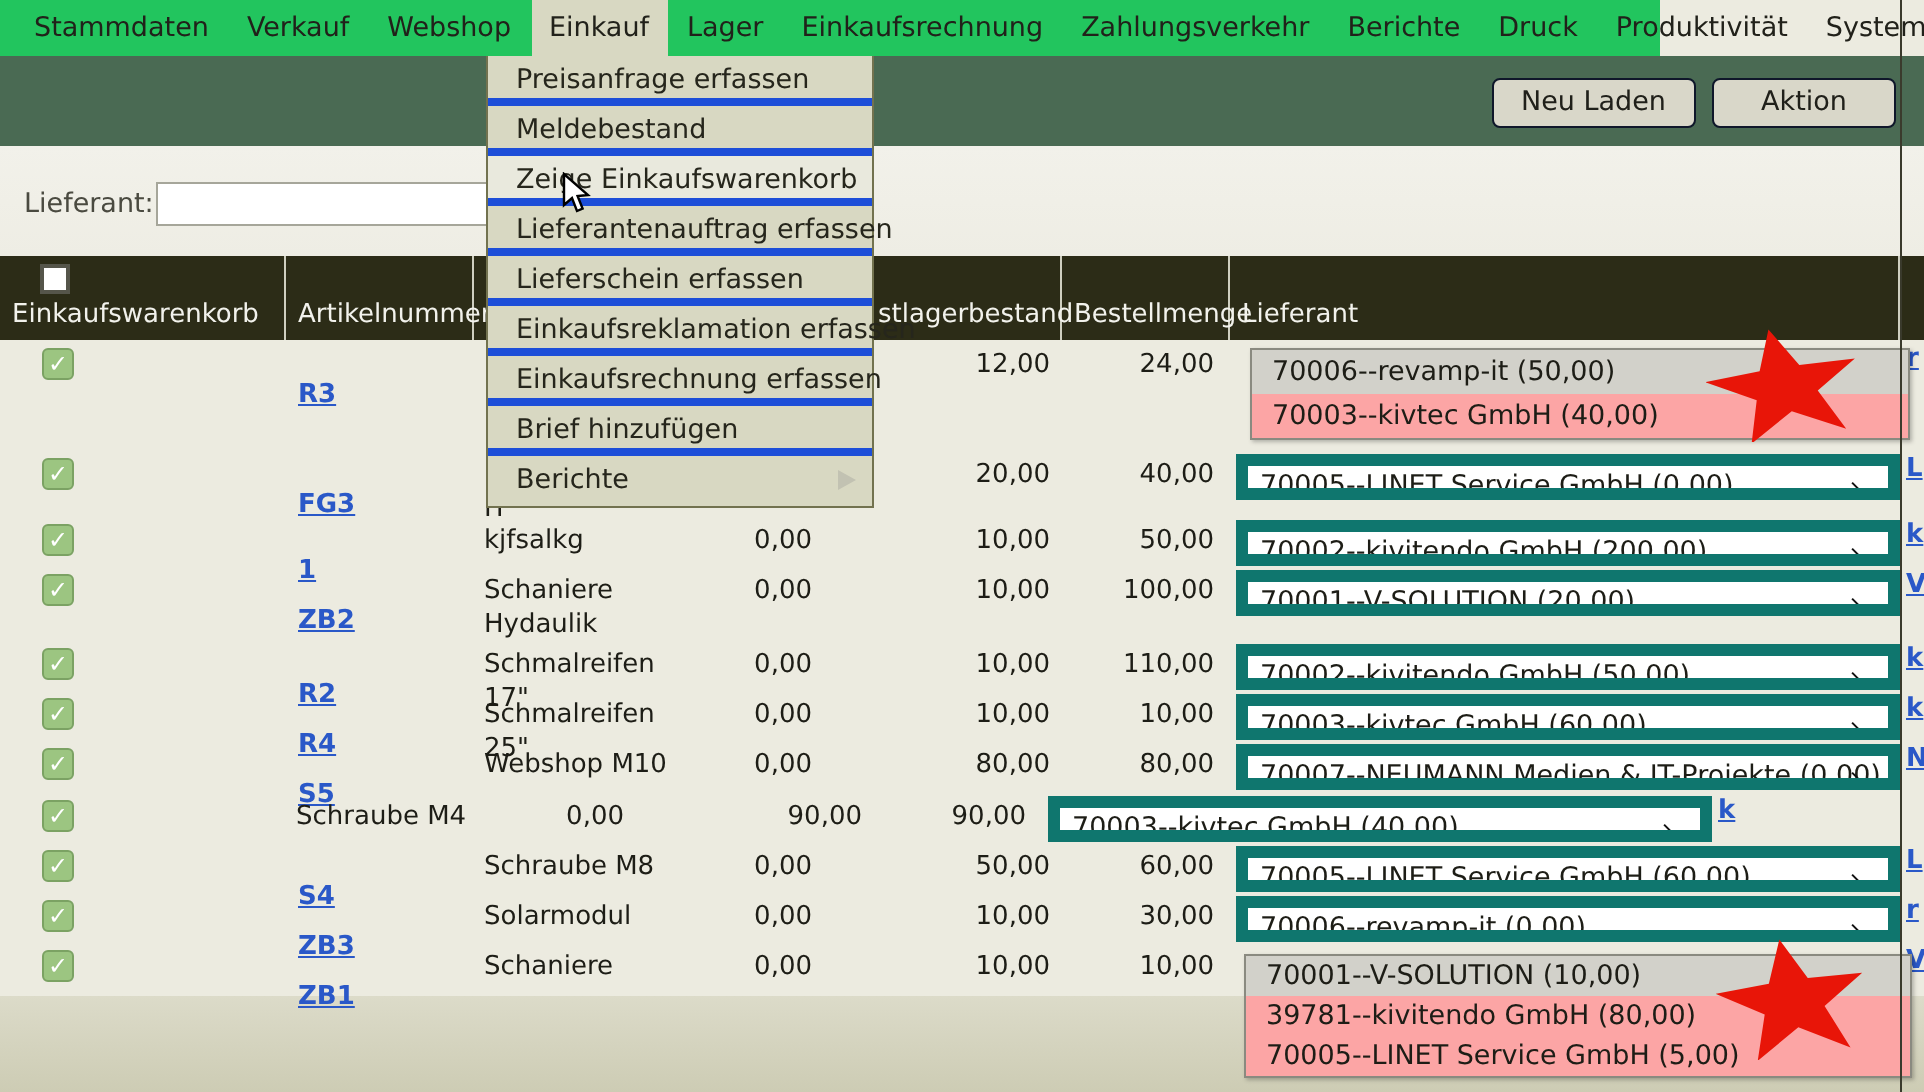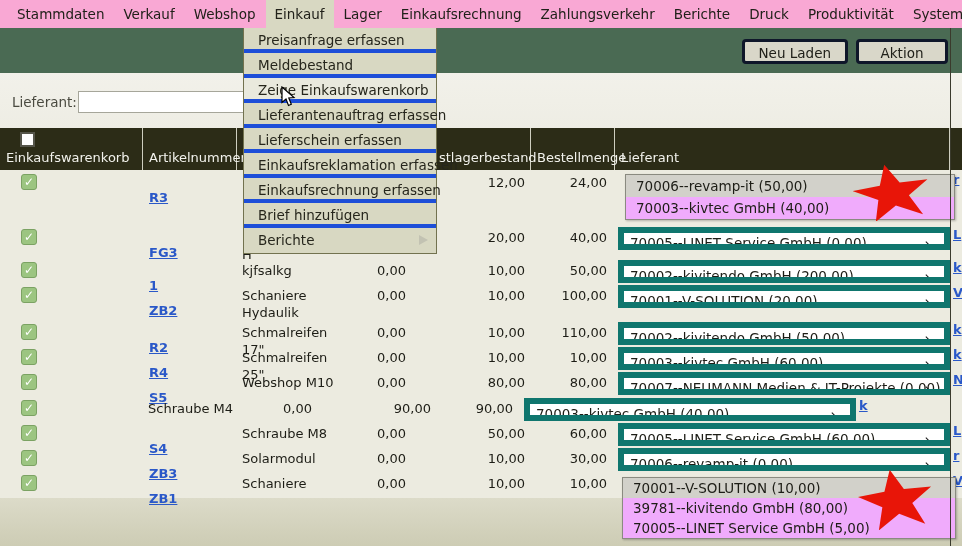--- a/index.html
+++ b/index.html
@@ -1,31 +1,31 @@
 <!DOCTYPE html>
 <html><head>
 <meta charset="utf-8">
 <style>
   * { margin:0; padding:0; box-sizing:border-box; }
   html,body { width:962px; height:546px; }
   body { font-family:"DejaVu Sans","Liberation Sans",sans-serif; font-size:13px; color:#1d1d16; }
   .screen { position:relative; width:962px; height:546px; overflow:hidden; background:#ecebe0; }
 
   
-  .menubar { position:absolute; left:0; top:0; width:962px; height:28px; background:#f9a8d4;
+  .menubar { position:absolute; left:0; top:0; width:830px; height:28px; background:#22c55e;
              display:flex; align-items:flex-end; z-index:15; }
   .menubar-item { padding:0 9px; height:28px; line-height:28px; margin-left:1px; color:#21211a;
                   font-size:13.5px; cursor:default; }
   .menubar-item:first-child { margin-left:8px; }
   .menubar-item.active { background:#d8d8c2; }
 
   
   .greenbar { position:absolute; left:0; top:28px; width:962px; height:45px; background:#4a6a53; z-index:2; }
   .greenbar .btns { position:absolute; right:14px; top:11px; display:flex; gap:8px; }
-  .gbtn { min-width:92px; height:25px; background:#d9d7c9; border:3px solid #0f172a; border-radius:4px;
+  .gbtn { min-width:92px; height:25px; background:#d9d7c9; border:1px solid #0f172a; border-radius:4px;
           font-size:13.5px; color:#20201a; text-align:center; line-height:23px; padding:0 14px; }
 
   
   .filterbar { position:absolute; left:0; top:73px; width:962px; height:55px;
                background:linear-gradient(#f2f1ea,#eeede4); z-index:2; }
   .filter-label { position:absolute; left:12px; top:21px; color:#4a4a40; font-size:13.5px; }
   .filter-input { position:absolute; left:78px; top:18px; width:168px; height:22px; background:#ffffff;
                   border:1px solid #a6a69a; font-size:13px; padding:0 4px; }
 
   
@@ -53,21 +53,21 @@
   .desc-text { padding-left:1px; margin-top:2px; line-height:17px; white-space:pre-line; }
   .num { margin-top:3px; }
 
   
   .sel { position:absolute; left:3px; top:2px; width:332px; height:23px; background:#ffffff;
          border:6px solid #0f766e; font-size:13.5px; line-height:21px; padding-left:6px;
          white-space:nowrap; overflow:hidden; }
   .sel .arrow { position:absolute; right:10px; top:1px; font-size:12px; color:#111; }
 
   
-  .popup { position:absolute; background:#f0abfc; border:1px solid #8a8a80; z-index:6;
+  .popup { position:absolute; background:#fca5a5; border:1px solid #8a8a80; z-index:6;
            box-shadow:1px 1px 2px rgba(0,0,0,0.25); }
   .popup .opt { padding-left:10px; white-space:nowrap; font-size:13.5px; display:flex; align-items:center; }
   .popup .opt.hl { background:#d2d1ca; }
 
   
   .below { position:absolute; left:0; top:498px; width:962px; height:48px;
            background:linear-gradient(#dcdbc9,#cdccb4); z-index:1; }
 
   
   .edgeline { position:absolute; left:950px; top:0; width:1px; height:546px; background:#3a3a2c; z-index:4; }

